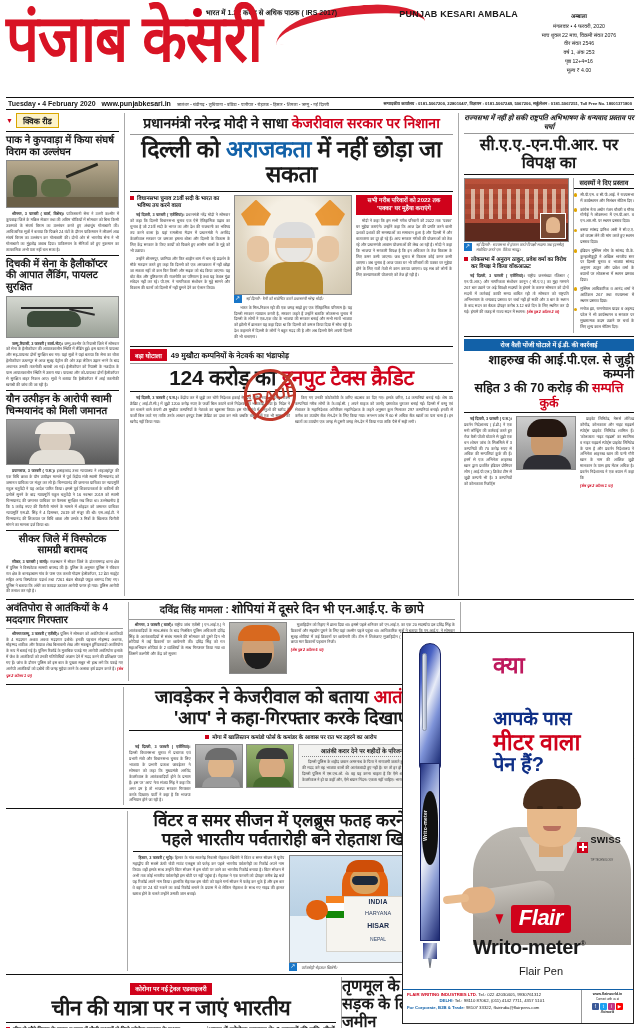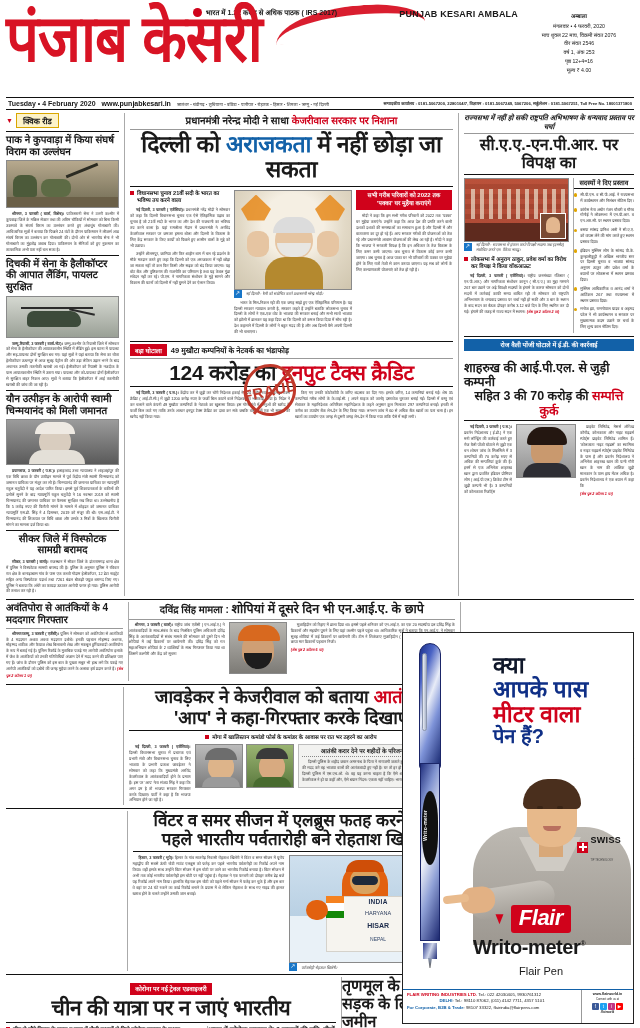--- a/index.html
+++ b/index.html
@@ -166,22 +166,22 @@
   .pen-grip{
     position:absolute; top:300px; left:6px; width:14px; height:16px;
     background:linear-gradient(110deg,#2b3a8c,#cfd6ea,#23307a);
   }
   .pen-tip{
     position:absolute; top:315px; left:11px; width:4px; height:10px;
     background:linear-gradient(#8e9bb5,#555);
     clip-path:polygon(0 0,100% 0,60% 100%,40% 100%);
   }
   .ad-hl { position:absolute; left:86px; top:16px; width:140px; text-align:left; }
-  .ad-l1 { font-size:23px; font-weight:bold; color:#0f172a; line-height:1.06; }
-  .ad-l2 { font-size:23px; font-weight:bold; color:#0f2f86; line-height:1.06; }
+  .ad-l1 { font-size:23px; font-weight:bold; color:#be185d; line-height:1.06; }
+  .ad-l2 { font-size:19px; font-weight:bold; color:#0f2f86; line-height:1.06;margin-top:32px; }
   .ad-l3 { font-size:23px; font-weight:bold; color:#d0021b; line-height:1.06; }
   .ad-l4 { font-size:20px; font-weight:bold; color:#0f2f86; line-height:1.06; }
 
   .model { position:absolute; left:58px; bottom:42px; width:172px; height:200px; }
   .m-torso{
     position:absolute; left:8px; bottom:0; width:158px; height:118px;
     background:linear-gradient(#bdb9b2,#9d9891);
     border-radius:46px 46px 0 0;
   }
   .m-collar{
@@ -330,21 +330,21 @@
 
       <div class="rule"></div>
       <div class="hl-sm" style="text-align:center;">सीकर जिले में विस्फोटक सामग्री बरामद</div>
       <div class="body-col" style="margin-top:3px;">
         <p><b>सीकर, 3 फरवरी ( वार्ता)।</b> <span>राजस्थान में सीकर जिले के दांतारामगढ़ थाना क्षेत्र में पुलिस ने विस्फोटक सामग्री बरामद की है। पुलिस के अनुसार पुलिस ने रविवार रात क्षेत्र के बानाड़ाबास गांव के पास एक कच्ची गोदाम हेलीकॉप्टर, 12 डेटा नाइट्रेट सहित अन्य विस्फोटक पदार्थ तथा 7261 बंडल बीकड़ी फ्यूज बरामद किए गए। पुलिस ने बताया कि अंधेरे का फायदा उठाकर आरोपी फरार हो गया। पुलिस आरोपी की तलाश कर रही है।</span></p>
       </div>
     </div>
 
     <div class="c-mid col-rule" style="padding-left:5px;">
 
-      <div class="overline-italic" style="font-style:normal;font-size:10px;">
+      <div class="overline-italic" style="font-style:normal;font-size:14px;">
         <span>प्रधानमंत्री नरेन्द्र मोदी ने साधा </span><span class="kicker-red">केजरीवाल सरकार पर निशाना</span>
       </div>
       <div class="rule-thin"></div>
       <div class="hl-xl" style="text-align:center;font-size:23px;">
         <span>दिल्ली को </span><span class="kicker-blue">अराजकता</span><span> में नहीं छोड़ा जा सकता</span>
       </div>
       <div class="rule" style="margin-top:3px;"></div>
 
       <div style="display:flex;gap:4px;margin-top:3px;">
         <div style="width:100px;">
@@ -474,21 +474,21 @@
                 <span>मनोज झा, रामगोपाल यादव व अहमद पटेल ने भी कार्यस्थगन व सरकार पर मुखरात्मक कदम उठाने पर चर्चा के लिए शून्य काल नोटिस दिए।</span>
               </li>
           </ul>
         </div>
       </div>
 
       <div class="rule" style="margin-top:3px;"></div>
       <div class="banner-blue">
         <span>रोज वैली पोंजी घोटाले में ई.डी. की कार्रवाई</span>
       </div>
-      <div class="hl-md" style="text-align:left;margin-top:10px;">शाहरुख की आई.पी.एल. से जुड़ी कम्पनी</div>
+      <div class="hl-md" style="text-align:right;margin-top:2px;">शाहरुख की आई.पी.एल. से जुड़ी कम्पनी</div>
       <div class="hl-md" style="text-align:center;">
         <span>सहित 3 की 70 करोड़ की </span><span class="kicker-red">सम्पत्ति कुर्क</span>
       </div>
       <div class="rule" style="margin-top:2px;"></div>
 
       <div style="display:flex;gap:4px;margin-top:3px;">
         <div style="width:48px;">
           <div class="body-col">
             <p><b>नई दिल्ली, 3 फरवरी ( प.स.)।</b> <span>प्रवर्तन निदेशालय ( ई.डी.) ने एक मनी लॉन्ड्रिंग की कार्रवाई करते हुए रोज वैली पोंजी घोटाले से जुड़ी एक धन शोधन जांच के सिलसिले में 3 कम्पनियों की 70 करोड़ रुपए से अधिक की सम्पत्तियां कुर्क की हैं। इनमें से एक अभिनेता शाहरुख खान द्वारा प्रवर्तित इंडियन प्रीमियर लीग ( आई.पी.एल.) क्रिकेट टीम से जुड़ी कम्पनी भी है। 3 कम्पनियों को कोलकाता रिजॉर्ट्स</span></p>
           </div>

